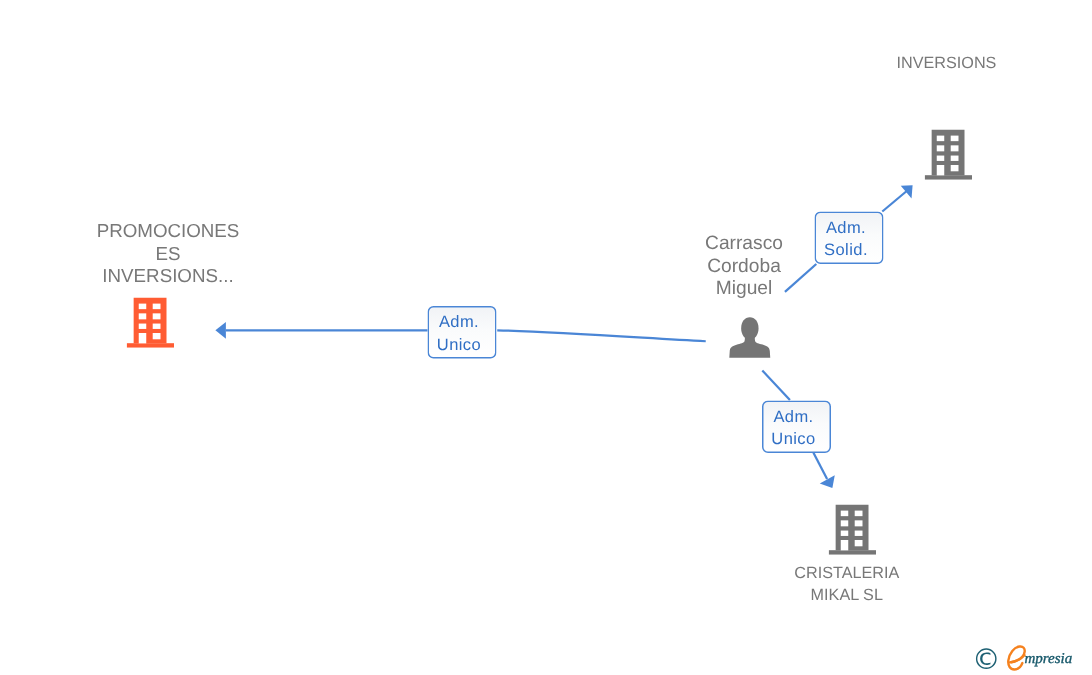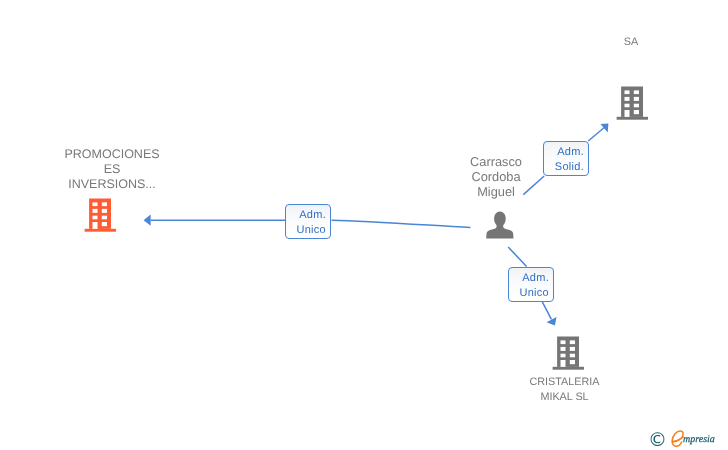--- a/index.html
+++ b/index.html
@@ -5,21 +5,21 @@
   html,body{margin:0;padding:0;background:#ffffff;}
   body{width:728px;height:450px;font-family:"Liberation Sans",sans-serif;overflow:hidden;position:relative;-webkit-font-smoothing:antialiased;text-rendering:geometricPrecision;}
   #stage{position:absolute;left:0;top:0;width:728px;height:450px;background:#fff;}
   #edges{position:absolute;left:0;top:0;width:728px;height:450px;}
   .nlabel{position:absolute;text-align:center;color:#787878;font-size:12.5px;line-height:15px;transform:translateZ(0);}
   .nlabel.small{font-size:10.8px;line-height:15px;}
   .nlabel.person{font-size:12.8px;line-height:14.8px;}
   .nlabel div{white-space:nowrap;}
   .edgebox{position:absolute;box-sizing:border-box;border:1.3px solid #4a86d6;border-radius:4px;
     background:linear-gradient(180deg,#f1f3f6 0%,#fafbfc 45%,#ffffff 100%);
-    color:#2f6ec4;font-family:"Liberation Sans",sans-serif;font-size:11px;line-height:15px;letter-spacing:0.28px;text-align:right;padding-right:4px;transform:translateZ(0);}
+    color:#2f6ec4;font-family:"Liberation Sans",sans-serif;font-size:11px;line-height:15px;letter-spacing:0.28px;text-align:center;padding-right:4px;transform:translateZ(0);}
   .edgebox span{display:block;}
   .icon{position:absolute;}
   #logo{position:absolute;}
   .copysym{position:absolute;left:-1px;top:4px;transform:translateZ(0);font-family:"DejaVu Sans",sans-serif;font-size:19px;line-height:19px;color:#1d6073;}
   .brandE{position:absolute;left:21px;top:2px;}
   .brandRest{position:absolute;left:34px;top:6px;transform:translateZ(0);font-family:"Liberation Serif",serif;font-style:italic;font-size:10px;line-height:13.4px;color:#18596b;-webkit-text-stroke:0.25px #18596b;}
 </style>
 </head>
 <body>
 
@@ -44,21 +44,21 @@
     </g>
   </svg>
 
   <div class="nlabel" style="left:49px;top:147px;width:126px;">
     <div>PROMOCIONES</div>
     <div>ES</div>
     <div>INVERSIONS...</div>
   </div>
 
   <div class="nlabel small" style="left:566px;top:34.6px;width:130px;">
-    <div>SA</div>
+    <div>INVERSIONS</div>
   </div>
 
   <div class="nlabel person" style="left:438px;top:155px;width:116px;">
     <div>Carrasco</div>
     <div>Cordoba</div>
     <div>Miguel</div>
   </div>
 
   <div class="nlabel small" style="left:501.5px;top:375px;width:126px;">
     <div>CRISTALERIA</div>

